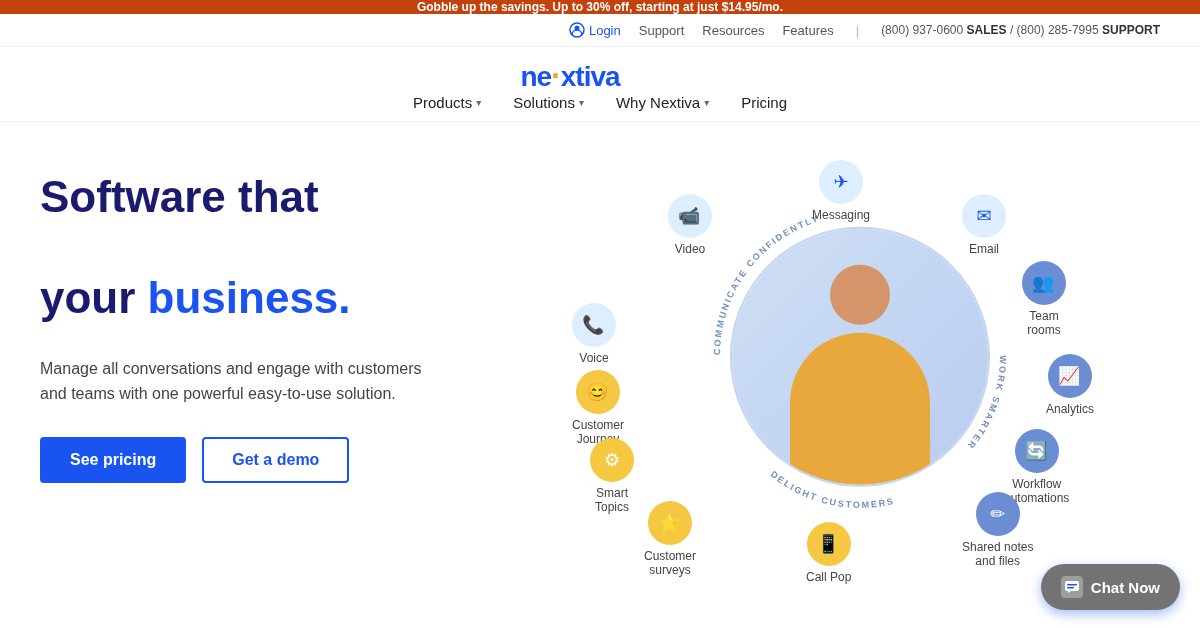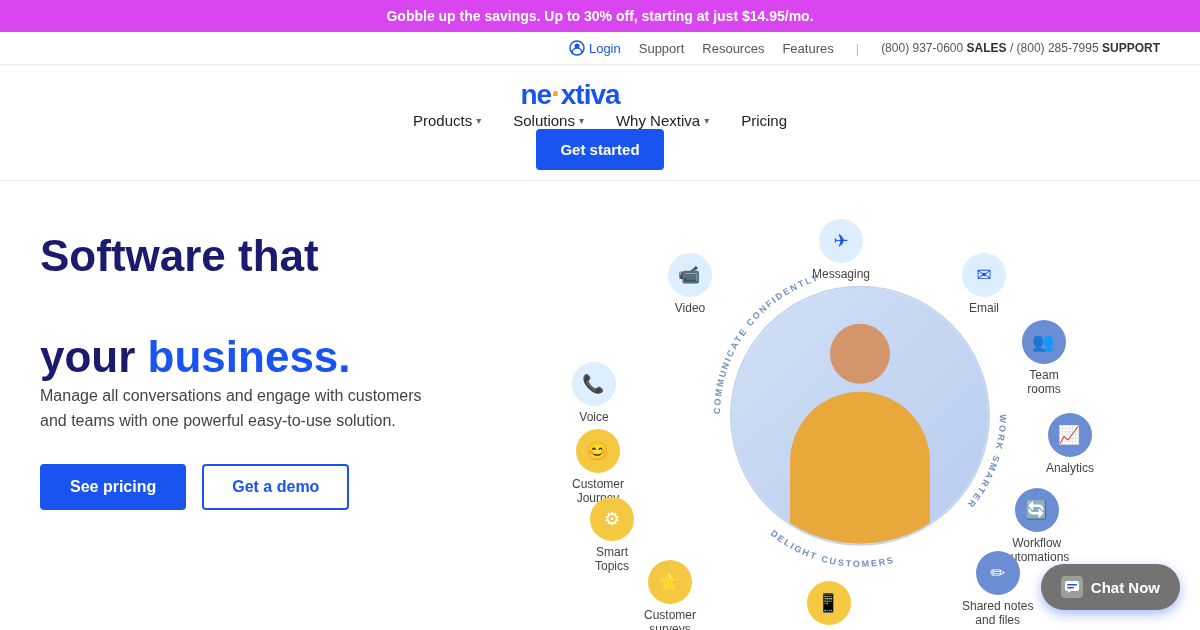--- a/index.html
+++ b/index.html
@@ -1,23 +1,22 @@
 <!DOCTYPE html>
 <html><head>
   <meta charset="utf-8">
   <style>
     * { margin: 0; padding: 0; box-sizing: border-box; }
     body { font-family: -apple-system, BlinkMacSystemFont, 'Segoe UI', sans-serif; width: 1200px; height: 630px; overflow: hidden; background: #fff; }
 
     
     .top-banner {
-      background: #d946ef;
+      background: #c2410c;
       text-align: center;
-      padding: 8px;
-      font-size: 14px;
+      font-size: 12px;
       color: #fff;
       font-weight: 600;
     }
 
     
     .utility-bar {
       display: flex;
       align-items: center;
       justify-content: flex-end;
       padding: 8px 40px;
@@ -96,21 +95,21 @@
     }
     .hero-left {
       flex: 0 0 520px;
       padding-top: 20px;
     }
     .hero-title {
       font-size: 44px;
       font-weight: 800;
       color: #1a1a6e;
       line-height: 1.15;
-      margin-bottom: 0;
+      margin-bottom: 32px;
     }
     .hero-title .run-word {
       position: relative;
       display: inline-block;
     }
     .hero-title .strikethrough {
       text-decoration: line-through;
       text-decoration-color: #1a54f0;
     }
     .hero-title .simplify-word {
@@ -309,21 +308,20 @@
       <span class="chevron">▾</span>
     </a>
     <a class="nav-link">
       <span>Why Nextiva</span>
       <span class="chevron">▾</span>
     </a>
     <a class="nav-link">
       <span>Pricing</span>
     </a>
   </div>
-  <button class="nav-cta">Get started</button>
 </nav>
 
 <div class="hero">
 
   <div class="hero-left">
     <h1 class="hero-title">
       <span>Software that</span><br>
       <br>
       <span>your</span>
       <span class="business">business.</span>

